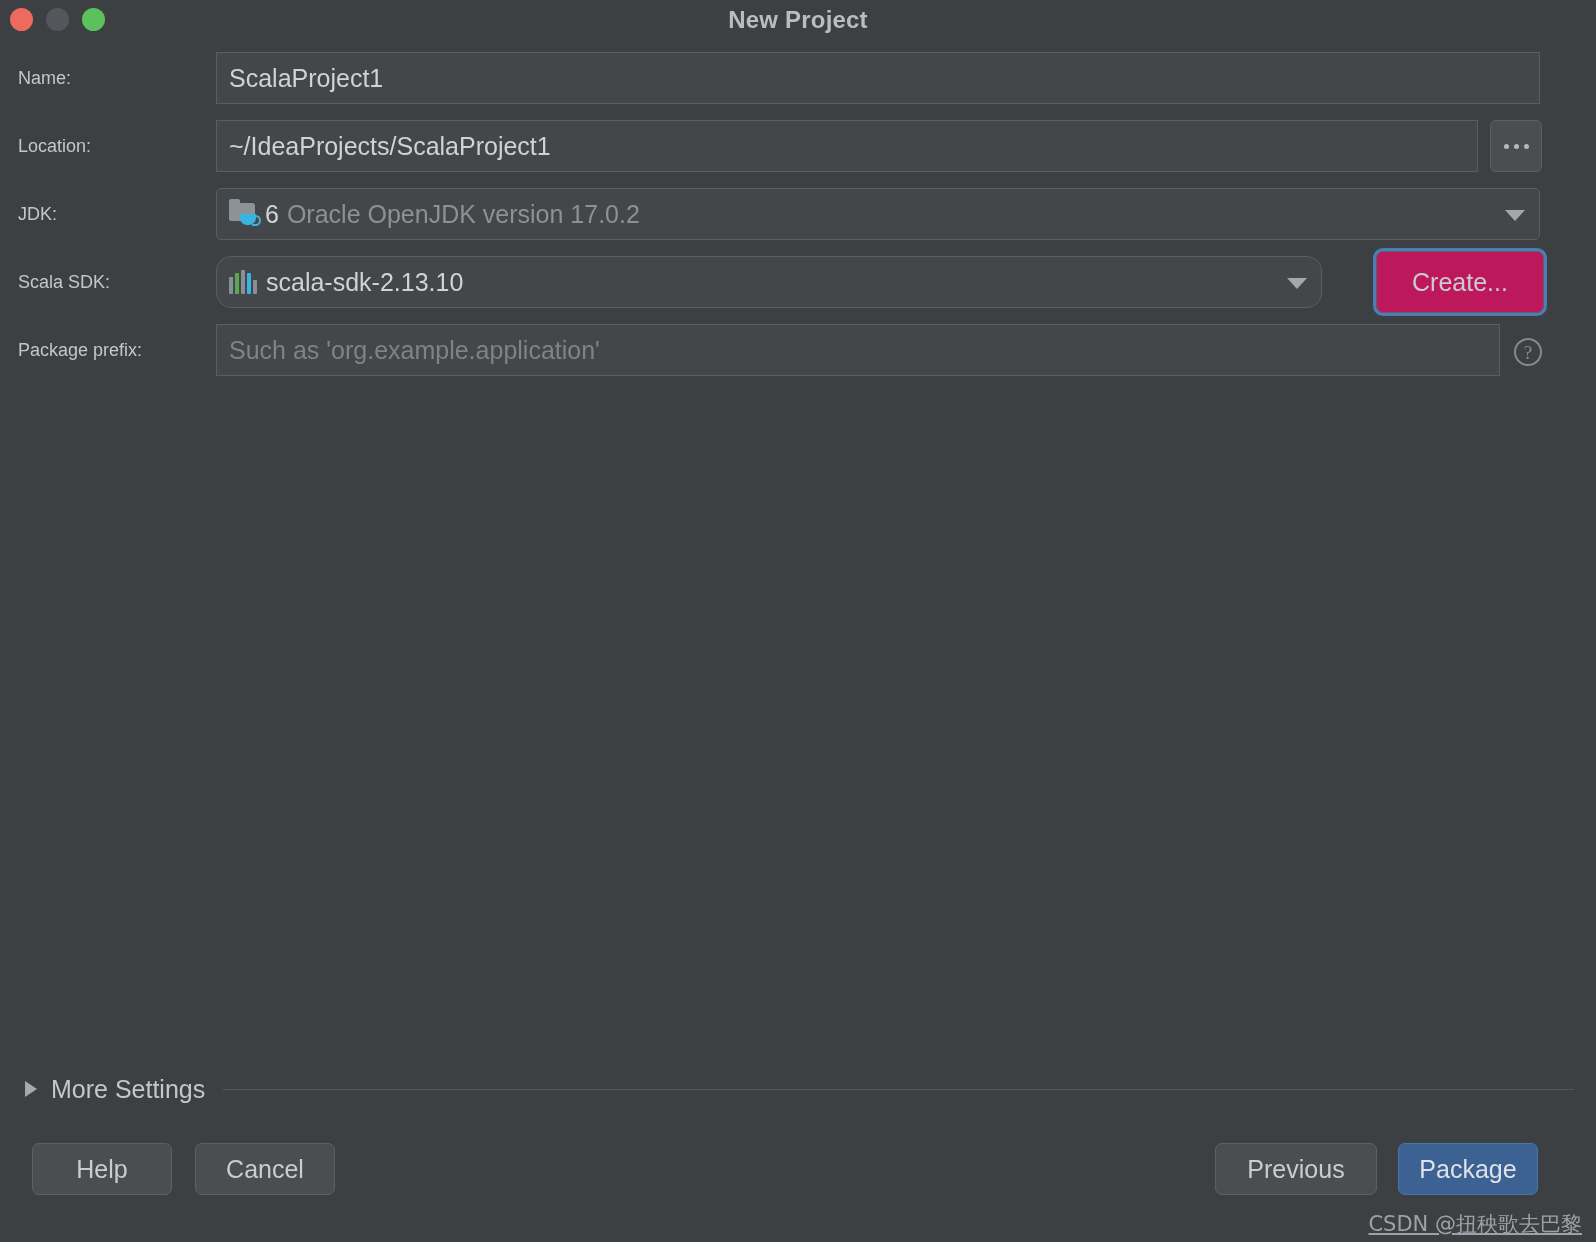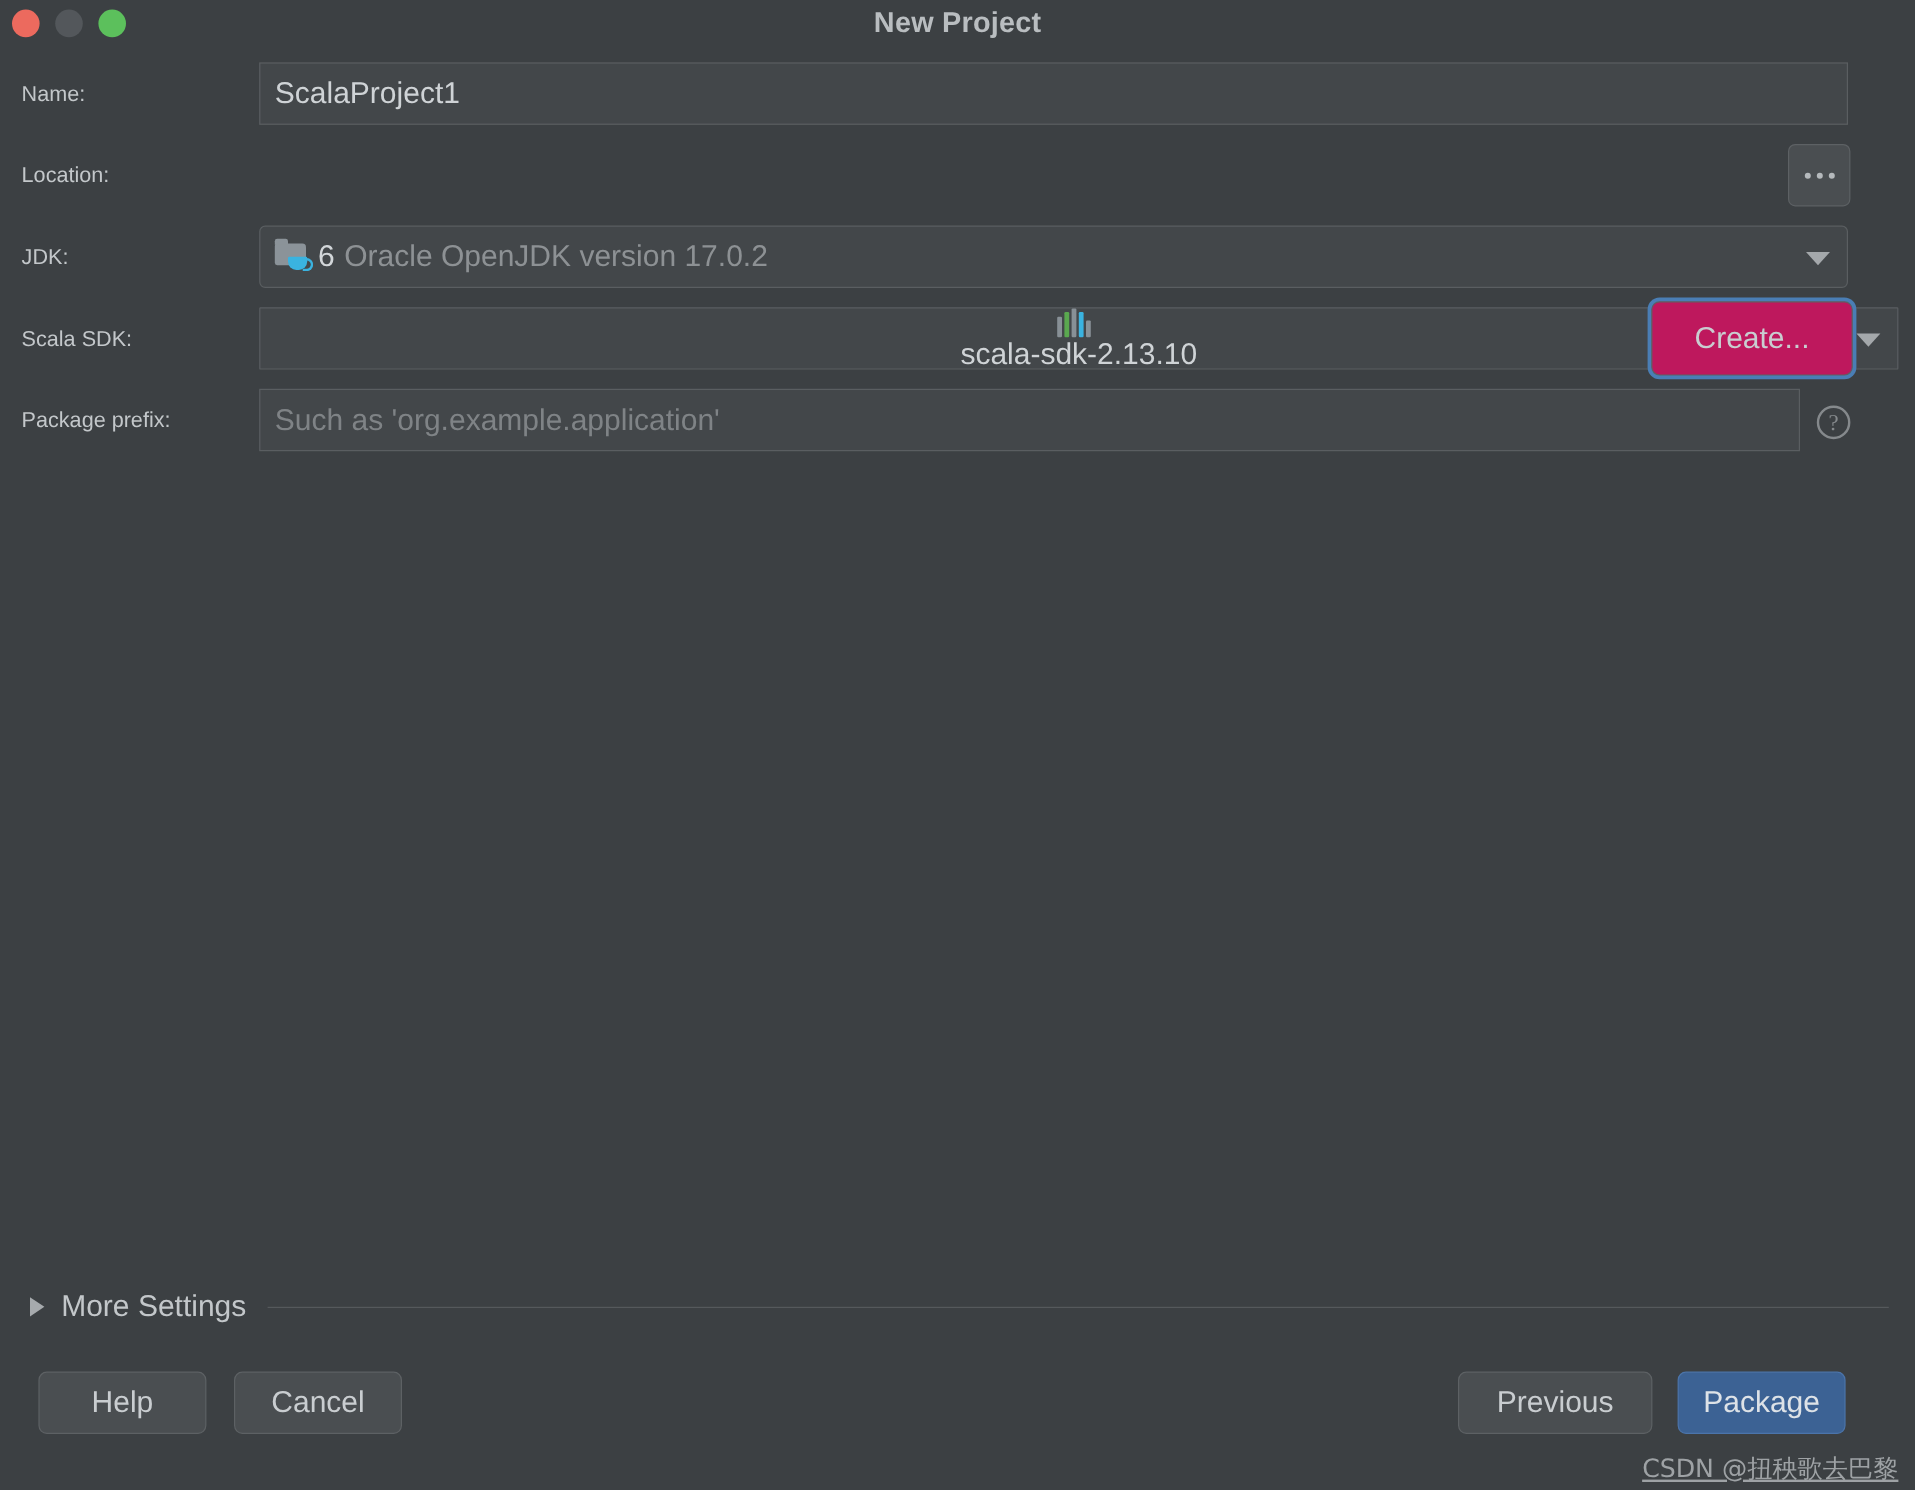--- a/index.html
+++ b/index.html
@@ -68,21 +68,21 @@
     border: 1px solid #5a5e61;
     display: flex; align-items: center;
     padding: 0 12px;
     font-size: 25px;
     color: #cfd3d6;
   }
 
   .field-name     { left: 216px; width: 1324px; }
   .field-location { left: 216px; width: 1262px; }
   .field-jdk      { left: 216px; width: 1324px; border-radius: 5px; }
-  .field-scala    { left: 216px; width: 1366px; border-radius: 1px; flex-direction: column; }
+  .field-scala    { left: 216px; width: 1106px; border-radius: 15px; }
   .field-pkg      { left: 216px; width: 1284px; }
 
   .val-strong { color: #d2d6d9; }
   .val-dim    { color: #8d9194; }
   .placeholder { color: #7f8386; }
 
   
   .btn-browse {
     position: absolute; left: 1490px; top: 0;
     width: 52px; height: 52px;
@@ -245,20 +245,23 @@
 
   <div class="row">
     <div class="lbl">Name:</div>
     <div class="field field-name">
       <span>ScalaProject1</span>
     </div>
   </div>
 
   <div class="row">
     <div class="lbl">Location:</div>
+    <div class="field field-location">
+      <span>~/IdeaProjects/ScalaProject1</span>
+    </div>
     <div class="btn-browse">
       <i></i>
       <i></i>
       <i></i>
     </div>
   </div>
 
   <div class="row">
     <div class="lbl">JDK:</div>
     <div class="field field-jdk">

